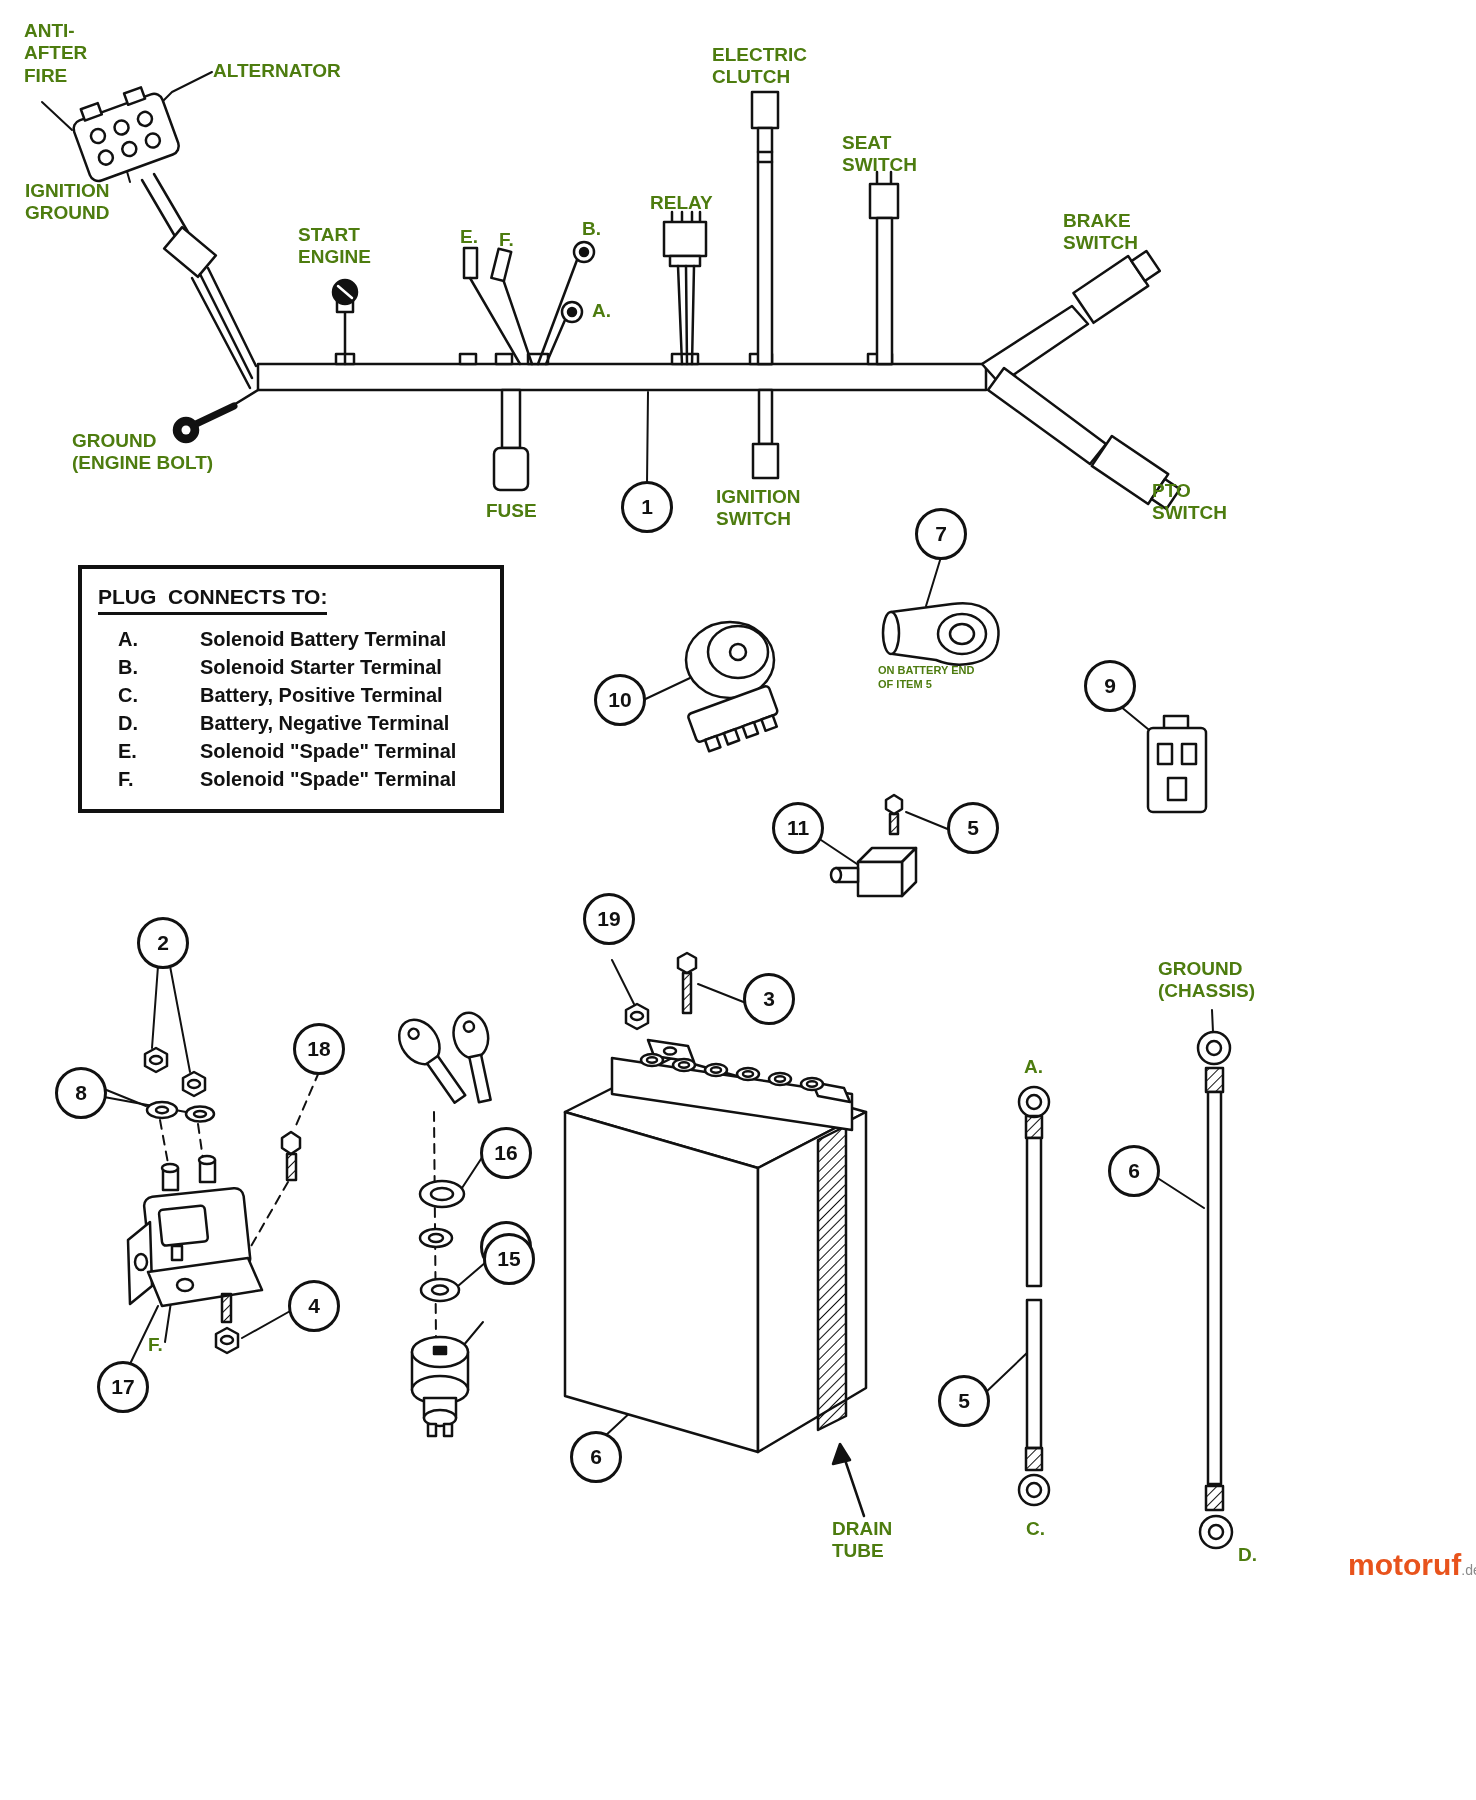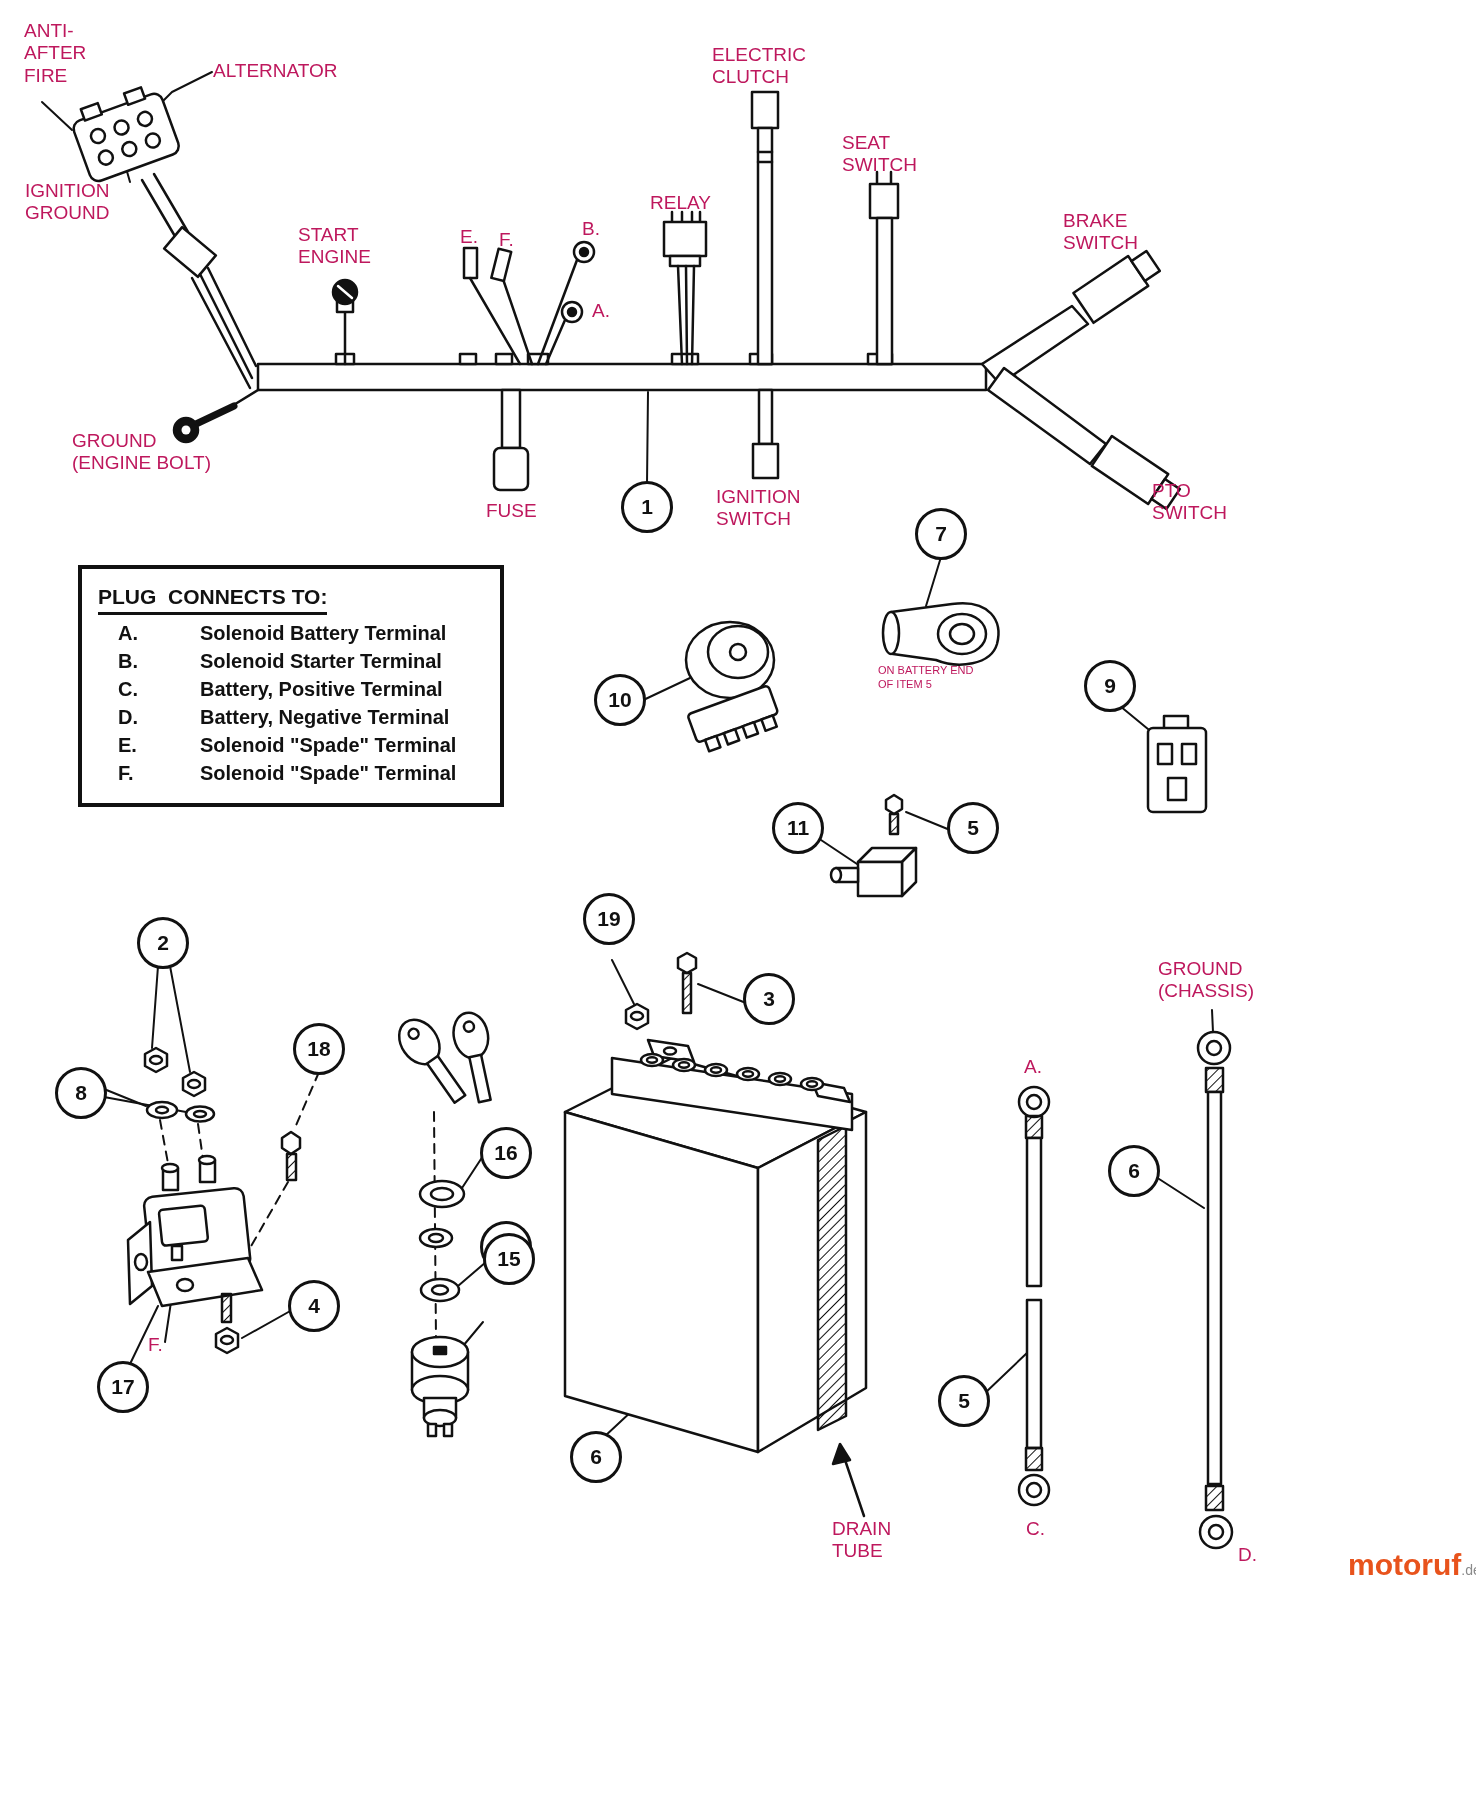--- a/index.html
+++ b/index.html
@@ -1,28 +1,28 @@
 <!DOCTYPE html>
 <html><head>
 <meta charset="utf-8">
 <style>
   html,body{margin:0;padding:0;background:#fff;}
   #page{position:relative;width:1476px;height:1800px;background:#fff;overflow:hidden;
         font-family:"Liberation Sans",sans-serif;color:#111;}
   svg{position:absolute;left:0;top:0;}
-  .lbl{position:absolute;font-weight:normal;font-size:19px;line-height:1.18;
-       white-space:pre-line;color:#be185d;}
+  .lbl{position:absolute;font-weight:bold;font-size:19px;line-height:1.18;
+       white-space:pre-line;color:#4d7c0f;}
   .lbl.center{}
   .lbl.small{font-size:11px;line-height:1.25;}
   .callout{position:absolute;width:46px;height:46px;border:3px solid #111;border-radius:50%;
            background:#fff;display:flex;align-items:center;justify-content:center;
            font-weight:bold;font-size:21px;transform:translate(-50%,-50%);z-index:5;}
   .legend{position:absolute;left:78px;top:565px;width:418px;border:4px solid #111;
           background:#fff;padding:12px 0 16px 0;z-index:4;}
-  .legend-title{font-weight:bold;font-size:21px;margin:4px 0 4px 16px;display:inline-block;
+  .legend-title{font-weight:bold;font-size:21px;margin:4px 0 10px 16px;display:inline-block;
                 border-bottom:3px solid #111;padding-bottom:3px;white-space:pre;}
   .legend-row{display:flex;font-weight:bold;font-size:20px;line-height:28px;}
   .legend-letter{width:58px;padding-left:36px;flex:none;}
   .legend-text{flex:1;padding-left:24px;}
   .watermark{position:absolute;left:1348px;top:1548px;font-weight:bold;font-size:30px;
              color:#e8531c;z-index:6;}
   .watermark .suffix{font-size:14px;color:#8a8a8a;font-weight:normal;}
 </style>
 </head>
 <body>

